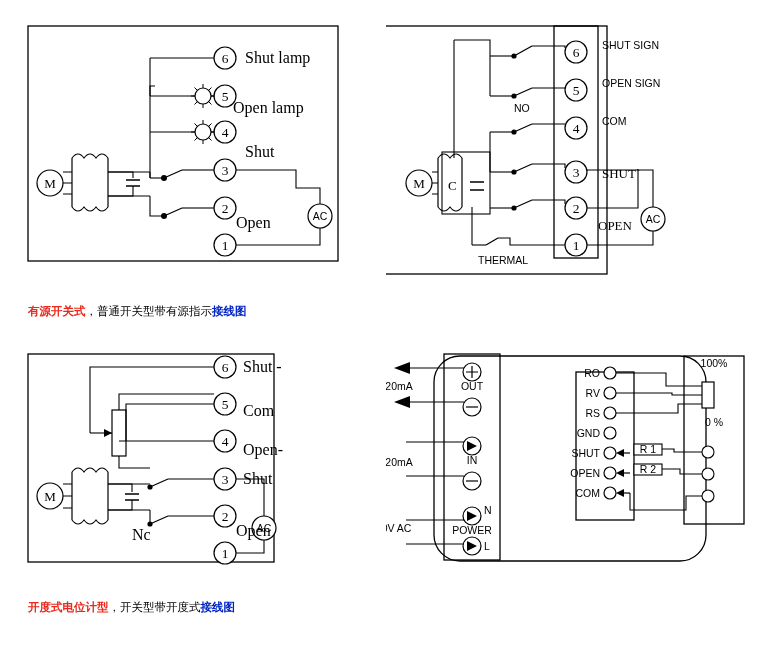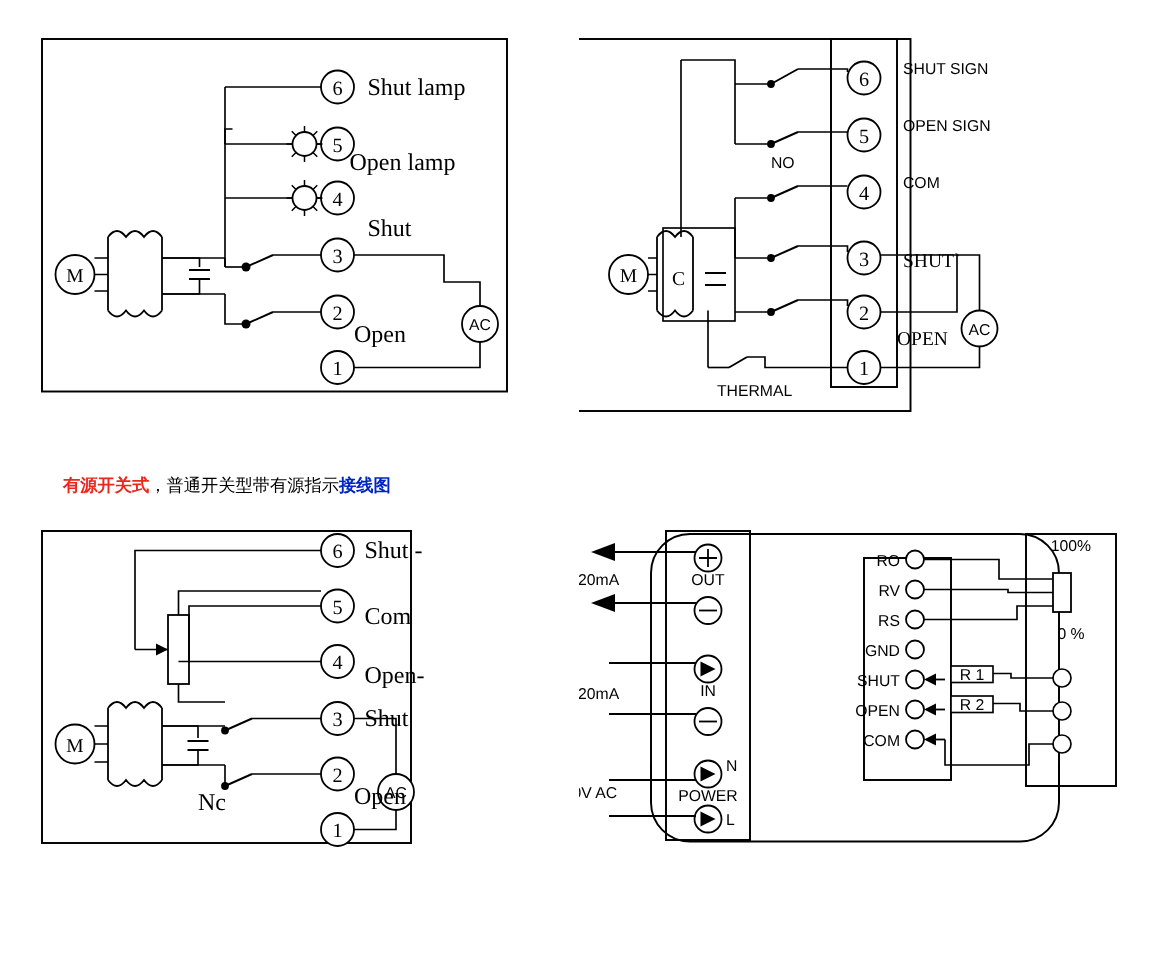--- a/index.html
+++ b/index.html
@@ -129,21 +129,21 @@
     <circle cx="320" cy="216" r="12" fill="#fff" stroke="#000" stroke-width="1.2"></circle>
     <text class="lbl-sm" x="320" y="220" text-anchor="middle">AC</text>
     <path d="M236 245 L320 245 L320 228" stroke="#000" stroke-width="1.1" fill="none"></path>
     <path d="M320 204 L320 188 L296 188 L296 170 L236 170" stroke="#000" stroke-width="1.1" fill="none"></path>
 
     <text class="lbl" x="245" y="63">Shut lamp</text>
     <text class="lbl" x="233" y="113">Open lamp</text>
     <text class="lbl" x="245" y="157">Shut</text>
     <text class="lbl" x="236" y="228">Open</text>
   </svg>
-  <div class="caption" style="left:28px; top:316px;margin-left:14px;">
+  <div class="caption" style="left:28px; top:304px;">
     <span class="cap-red">有源开关式</span><span>，普通开关型带有源指示</span><span class="cap-blue">接线图</span>
   </div>
 </div>
 
 <div class="panel p2">
   <svg width="386" height="324" viewBox="0 0 386 324">
 
     <rect x="-1" y="26" width="222" height="248" fill="none" stroke="#000" stroke-width="1.3"></rect>
 
     <rect x="168" y="26" width="44" height="232" fill="none" stroke="#000" stroke-width="1.3"></rect>
@@ -277,20 +277,23 @@
     <path d="M236 229 L264 229 L264 216" stroke="#000" stroke-width="1.1" fill="none"></path>
     <path d="M264 192 L264 155 L236 155" stroke="#000" stroke-width="1.1" fill="none"></path>
 
     <text class="lbl" x="243" y="48">Shut -</text>
     <text class="lbl" x="243" y="92">Com</text>
     <text class="lbl" x="243" y="131">Open-</text>
     <text class="lbl" x="243" y="160">Shut</text>
     <text class="lbl" x="236" y="212">Open</text>
     <text class="lbl" x="132" y="216">Nc</text>
   </svg>
+  <div class="caption" style="left:28px; top:276px;">
+    <span class="cap-red">开度式电位计型</span><span>，开关型带开度式</span><span class="cap-blue">接线图</span>
+  </div>
 </div>
 
 <div class="panel p4">
   <svg width="386" height="323" viewBox="0 0 386 323">
 
     <rect x="48" y="32" width="272" height="205" rx="26" ry="26" fill="none" stroke="#000" stroke-width="1.3"></rect>
 
     <rect x="58" y="30" width="56" height="206" fill="none" stroke="#000" stroke-width="1.3"></rect>
 
     <circle cx="86" cy="48" r="9" fill="#fff" stroke="#000" stroke-width="1.2"></circle>

